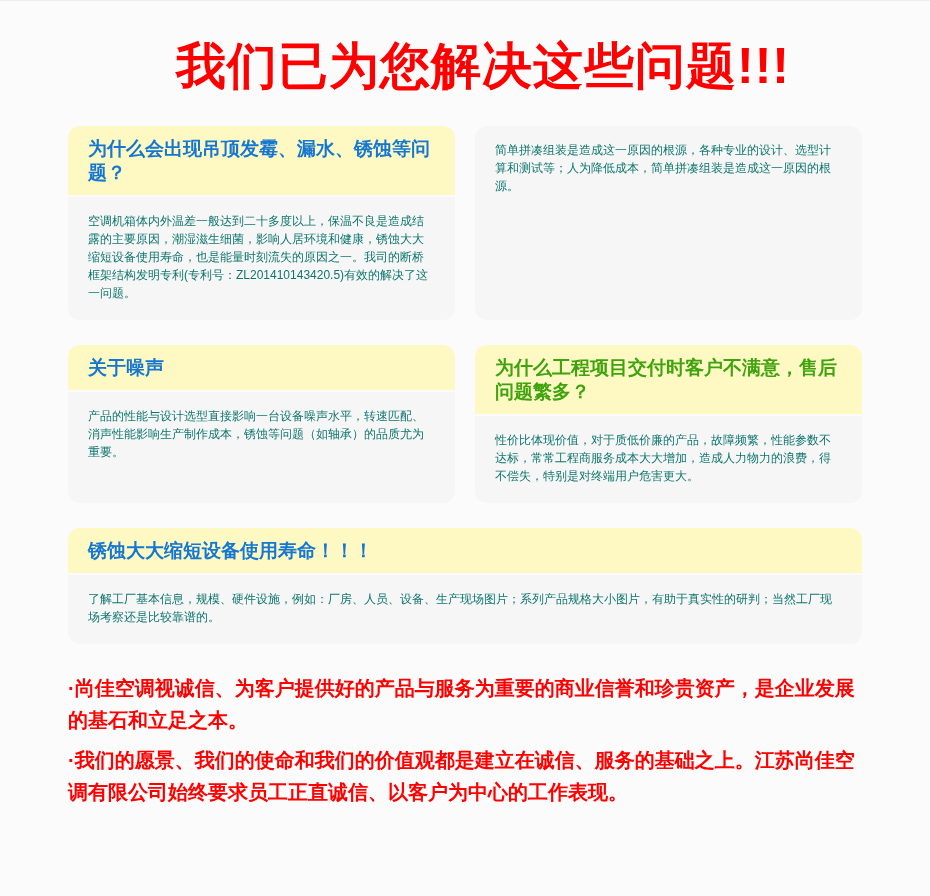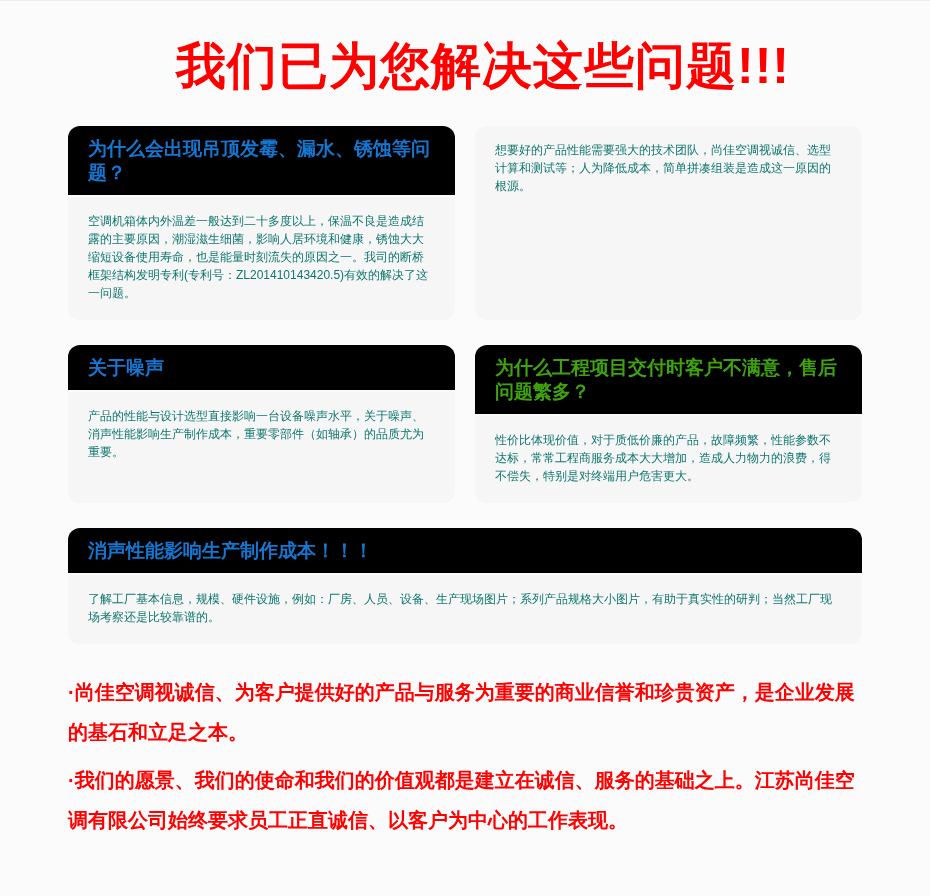--- a/index.html
+++ b/index.html
@@ -33,21 +33,21 @@
   }
   .card {
     width: 387px;
     border-radius: 12px;
     overflow: hidden;
     display: flex;
     flex-direction: column;
   }
   .card.wide { width: 794px; }
   .card-header {
-    background: #000000;
+    background: #fef9c3;
     border-bottom: 2px solid #fbfbfb;
     padding: 11px 20px 10px;
     font-size: 19px;
     font-weight: bold;
     line-height: 24px;
   }
   .card-header.h-blue  { color: #1577d2; }
   .card-header.h-green { color: #3fa30e; }
   .card-body {
     flex: 1;
@@ -58,52 +58,52 @@
     color: #0f766e;
   }
   .footer-notes {
     margin: 28px 0 0;
     padding: 0 68px;
   }
   .footer-note {
     color: #fe0000;
     font-size: 20px;
     font-weight: bold;
-    line-height: 40px;
+    line-height: 32px;
     margin-bottom: 8px;
   }
 </style>
 </head>
 <body>
 
 <h1 class="page-title">我们已为您解决这些问题!!!</h1>
 
 <div class="cards-wrap">
 
   <div class="card">
     <div class="card-header h-blue">为什么会出现吊顶发霉、漏水、锈蚀等问题？</div>
     <div class="card-body">空调机箱体内外温差一般达到二十多度以上，保温不良是造成结露的主要原因，潮湿滋生细菌，影响人居环境和健康，锈蚀大大缩短设备使用寿命，也是能量时刻流失的原因之一。我司的断桥框架结构发明专利(专利号：ZL201410143420.5)有效的解决了这一问题。</div>
   </div>
 
   <div class="card">
-    <div class="card-body">想要好的产品性能需要强大的技术团队，尚佳空调视诚信、选型计算和测试等；人为降低成本，简单拼凑组装是造成这一原因的根源。</div>
+    <div class="card-body">简单拼凑组装是造成这一原因的根源，各种专业的设计、选型计算和测试等；人为降低成本，简单拼凑组装是造成这一原因的根源。</div>
   </div>
 
   <div class="card">
     <div class="card-header h-blue">关于噪声</div>
-    <div class="card-body">产品的性能与设计选型直接影响一台设备噪声水平，关于噪声、消声性能影响生产制作成本，重要零部件（如轴承）的品质尤为重要。</div>
+    <div class="card-body">产品的性能与设计选型直接影响一台设备噪声水平，转速匹配、消声性能影响生产制作成本，锈蚀等问题（如轴承）的品质尤为重要。</div>
   </div>
 
   <div class="card">
     <div class="card-header h-green">为什么工程项目交付时客户不满意，售后问题繁多？</div>
     <div class="card-body">性价比体现价值，对于质低价廉的产品，故障频繁，性能参数不达标，常常工程商服务成本大大增加，造成人力物力的浪费，得不偿失，特别是对终端用户危害更大。</div>
   </div>
 
   <div class="card wide">
-    <div class="card-header h-blue">消声性能影响生产制作成本！！！</div>
+    <div class="card-header h-blue">锈蚀大大缩短设备使用寿命！！！</div>
     <div class="card-body">了解工厂基本信息，规模、硬件设施，例如：厂房、人员、设备、生产现场图片；系列产品规格大小图片，有助于真实性的研判；当然工厂现场考察还是比较靠谱的。</div>
   </div>
 
 </div>
 
 <div class="footer-notes">
   <p class="footer-note">·尚佳空调视诚信、为客户提供好的产品与服务为重要的商业信誉和珍贵资产，是企业发展的基石和立足之本。</p>
   <p class="footer-note">·我们的愿景、我们的使命和我们的价值观都是建立在诚信、服务的基础之上。江苏尚佳空调有限公司始终要求员工正直诚信、以客户为中心的工作表现。</p>
 </div>
 

